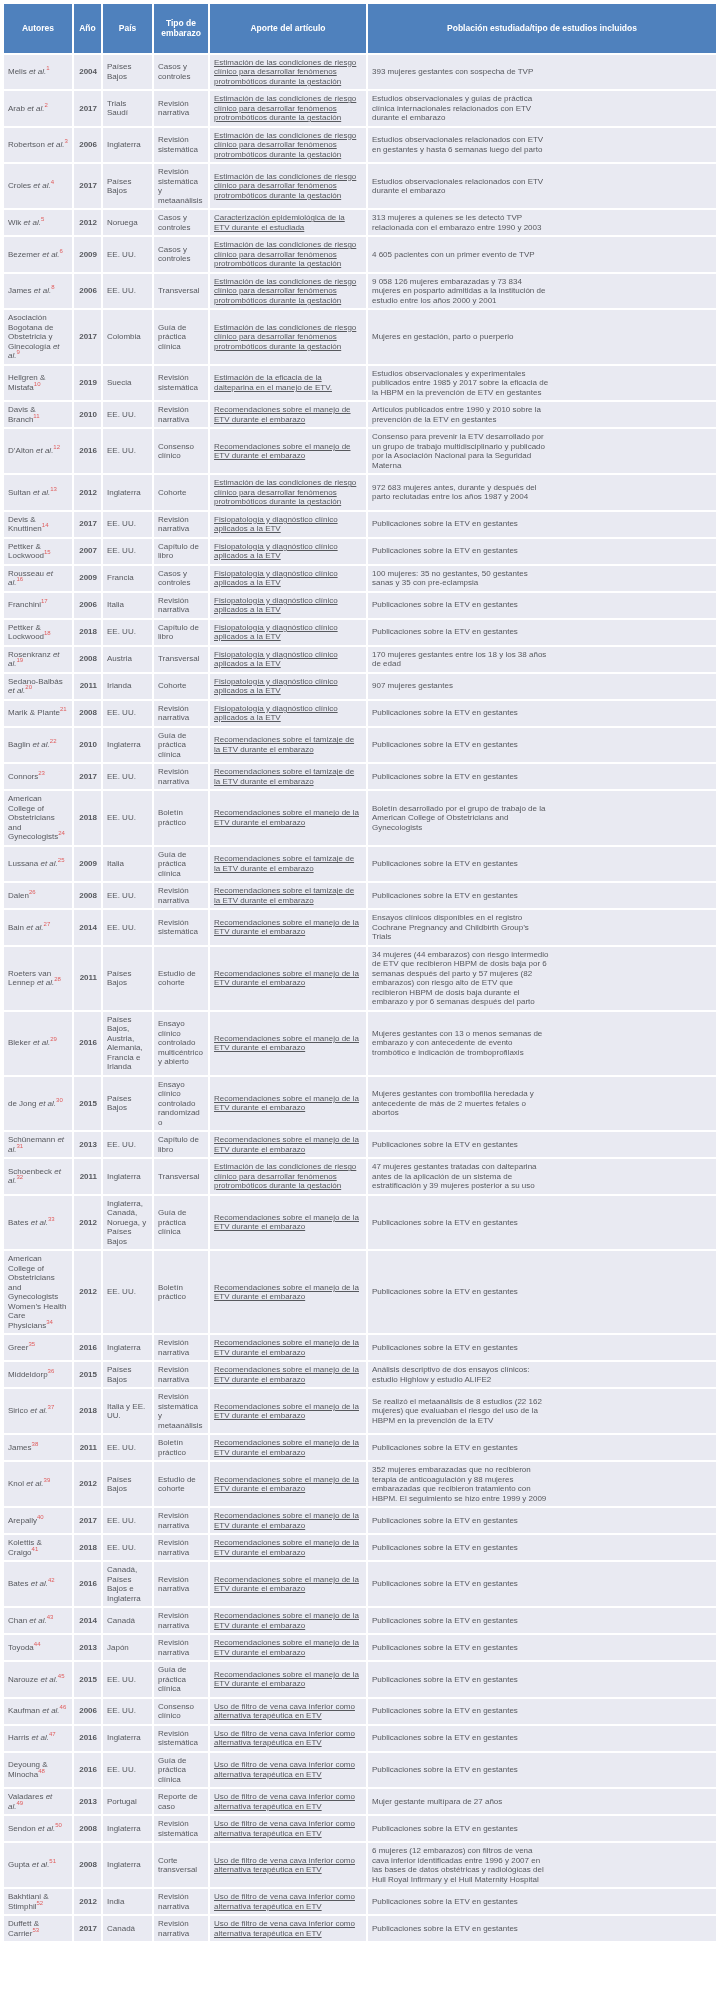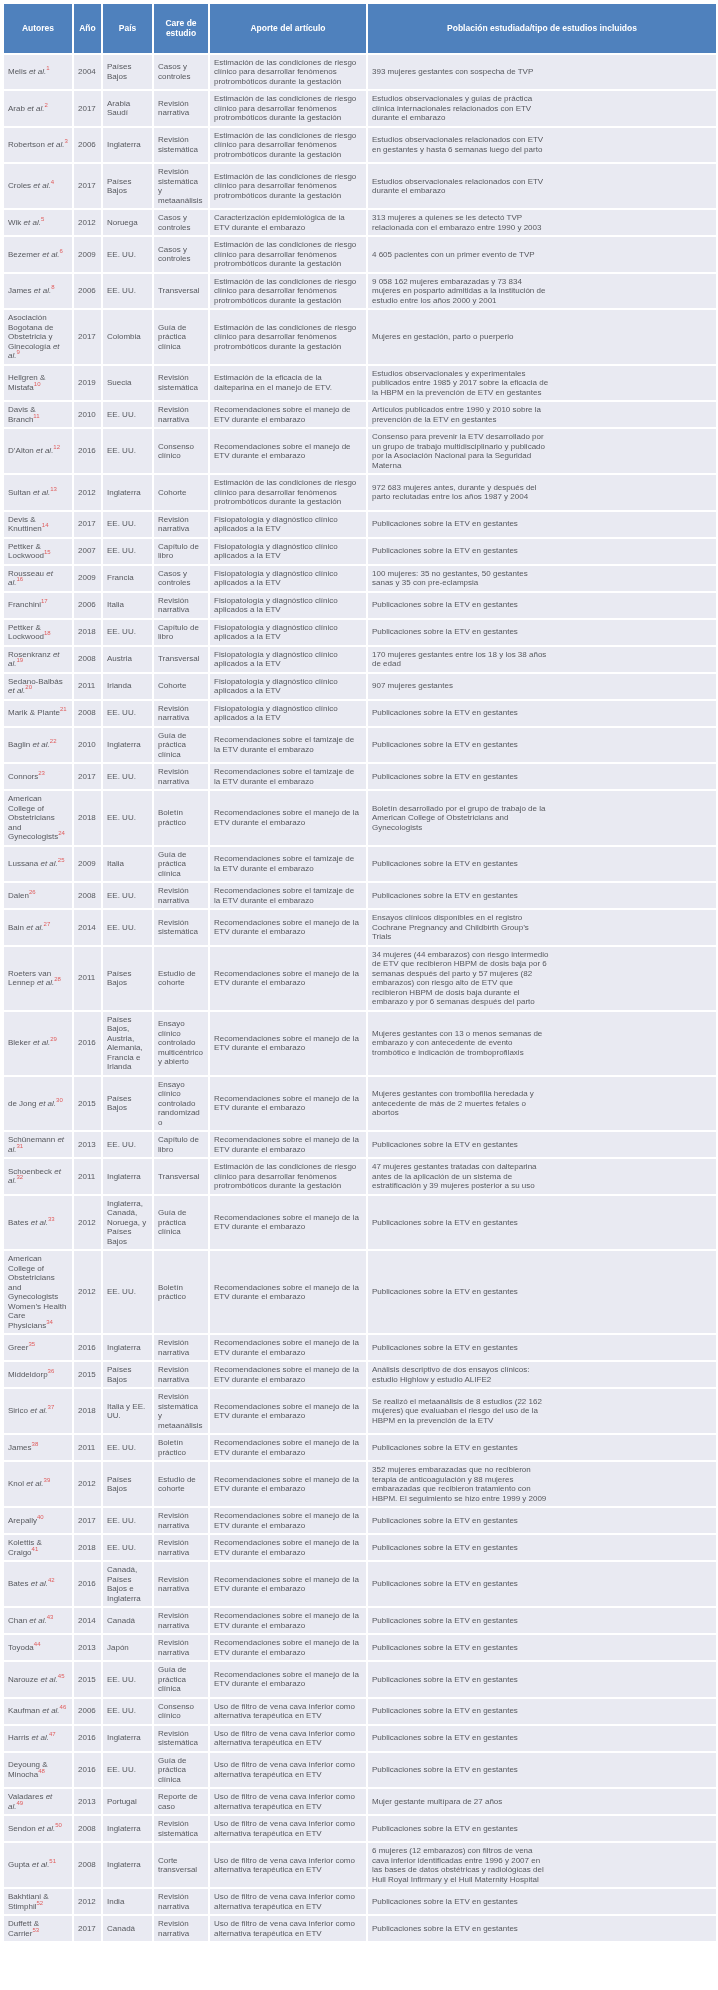--- a/index.html
+++ b/index.html
@@ -13,24 +13,24 @@
   thead th{
     background:var(--header_bg);color:var(--header_text);
     font-size:8.5px;font-weight:bold;text-align:center;vertical-align:middle;
     padding:3px 2px;line-height:1.25;
   }
   td{
     background:var(--row_bg);color:var(--text);
     font-size:8px;line-height:9.5px;padding:3px 4px;vertical-align:middle;
     text-align:left;word-wrap:break-word;
   }
-  td.c-ano{text-align:left;}
+  td.c-ano{text-align:right;font-weight:bold;}
   .col-autores{width:70px;} .col-ano{width:29px;} .col-pais{width:51px;}
   .col-tipo{width:56px;} .col-aporte{width:158px;} .col-poblacion{width:350px;}
-  .wrap-ap{max-width:150px;} .wrap-po{max-width:178px;}
+  .wrap-ap{max-width:150px;text-decoration:underline;} .wrap-po{max-width:178px;}
   .hwrap{max-width:215px;margin:16px auto;}
   sup.ref{color:var(--ref);font-size:6px;line-height:0;vertical-align:super;}
   i{}
 </style>
 </head>
 <body>
 
 <table>
   <colgroup>
     <col class="col-autores">
@@ -38,21 +38,21 @@
       <col class="col-pais">
     <col class="col-tipo">
       <col class="col-aporte">
       <col class="col-poblacion">
   </colgroup>
   <thead>
     <tr>
       <th>Autores</th>
       <th>Año</th>
       <th>País</th>
-      <th>Care de estudio</th>
+      <th>Tipo de embarazo</th>
       <th>Aporte del artículo</th>
       <th>
           <div class="hwrap">Población estudiada/tipo de estudios incluidos</div>
         </th>
     </tr>
   </thead>
   <tbody>
       <tr>
         <td class="c-autores">Melis <i>et al.</i><sup class="ref">1</sup></td>
         <td class="c-ano">2004</td>
@@ -61,21 +61,21 @@
         <td class="c-aporte">
           <div class="wrap-ap">Estimación de las condiciones de riesgo clínico para desarrollar fenómenos protrombóticos durante la gestación</div>
         </td>
         <td class="c-poblacion">
           <div class="wrap-po">393 mujeres gestantes con sospecha de TVP</div>
         </td>
       </tr>
       <tr>
         <td class="c-autores">Arab <i>et al.</i><sup class="ref">2</sup></td>
         <td class="c-ano">2017</td>
-        <td class="c-pais">Arabia Saudí</td>
+        <td class="c-pais">Trials Saudí</td>
         <td class="c-tipo">Revisión narrativa</td>
         <td class="c-aporte">
           <div class="wrap-ap">Estimación de las condiciones de riesgo clínico para desarrollar fenómenos protrombóticos durante la gestación</div>
         </td>
         <td class="c-poblacion">
           <div class="wrap-po">Estudios observacionales y guías de práctica clínica internacionales relacionados con ETV durante el embarazo</div>
         </td>
       </tr>
       <tr>
         <td class="c-autores">Robertson <i>et al.</i><sup class="ref">3</sup></td>
@@ -100,21 +100,21 @@
         <td class="c-poblacion">
           <div class="wrap-po">Estudios observacionales relacionados con ETV durante el embarazo</div>
         </td>
       </tr>
       <tr>
         <td class="c-autores">Wik <i>et al.</i><sup class="ref">5</sup></td>
         <td class="c-ano">2012</td>
         <td class="c-pais">Noruega</td>
         <td class="c-tipo">Casos y controles</td>
         <td class="c-aporte">
-          <div class="wrap-ap">Caracterización epidemiológica de la ETV durante el embarazo</div>
+          <div class="wrap-ap">Caracterización epidemiológica de la ETV durante el estudiada</div>
         </td>
         <td class="c-poblacion">
           <div class="wrap-po">313 mujeres a quienes se les detectó TVP relacionada con el embarazo entre 1990 y 2003</div>
         </td>
       </tr>
       <tr>
         <td class="c-autores">Bezemer <i>et al.</i><sup class="ref">6</sup></td>
         <td class="c-ano">2009</td>
         <td class="c-pais">EE. UU.</td>
         <td class="c-tipo">Casos y controles</td>
@@ -127,21 +127,21 @@
       </tr>
       <tr>
         <td class="c-autores">James <i>et al.</i><sup class="ref">8</sup></td>
         <td class="c-ano">2006</td>
         <td class="c-pais">EE. UU.</td>
         <td class="c-tipo">Transversal</td>
         <td class="c-aporte">
           <div class="wrap-ap">Estimación de las condiciones de riesgo clínico para desarrollar fenómenos protrombóticos durante la gestación</div>
         </td>
         <td class="c-poblacion">
-          <div class="wrap-po">9 058 162 mujeres embarazadas y 73 834 mujeres en posparto admitidas a la institución de estudio entre los años 2000 y 2001</div>
+          <div class="wrap-po">9 058 126 mujeres embarazadas y 73 834 mujeres en posparto admitidas a la institución de estudio entre los años 2000 y 2001</div>
         </td>
       </tr>
       <tr>
         <td class="c-autores">Asociación Bogotana de Obstetricia y Ginecología <i>et al.</i><sup class="ref">9</sup></td>
         <td class="c-ano">2017</td>
         <td class="c-pais">Colombia</td>
         <td class="c-tipo">Guía de práctica clínica</td>
         <td class="c-aporte">
           <div class="wrap-ap">Estimación de las condiciones de riesgo clínico para desarrollar fenómenos protrombóticos durante la gestación</div>
         </td>

